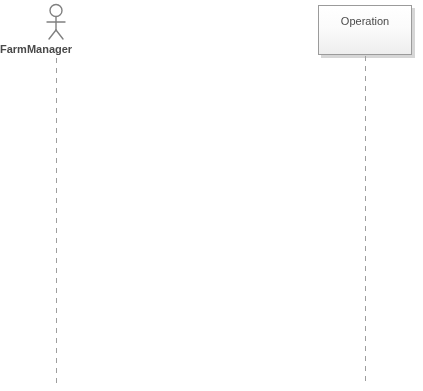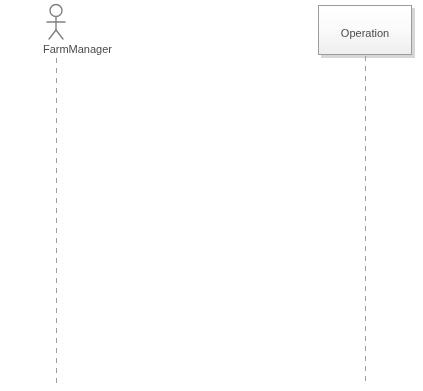--- a/index.html
+++ b/index.html
@@ -29,43 +29,44 @@
     left: 36px;
     top: 2px;
     width: 40px;
     height: 38px;
   }
   .actor-label {
     position: absolute;
     left: 0px;
     top: 42px;
     width: 112px;
-    text-align: right;
+    text-align: left;
     font-size: 11px;
     color: #4a4a4a;
     white-space: nowrap;
     line-height: 14px;
+    font-weight: bold;
   }
 
   
   .lifeline-box {
     position: absolute;
     left: 318px;
     top: 5px;
     width: 94px;
     height: 50px;
     box-sizing: border-box;
     border: 1px solid #9b9b9b;
     background: linear-gradient(to bottom, #ffffff 0%, #fbfbfb 45%, #eeeeee 100%);
     box-shadow: 3px 3px 0 0 #d6d6d6;
   }
   .lifeline-box-label {
     position: absolute;
     left: 0;
-    top: 20px;
+    top: 8px;
     width: 100%;
     text-align: center;
     font-size: 11px;
     color: #4a4a4a;
     white-space: nowrap;
     line-height: 14px;
   }
 
   
   .lifeline {

